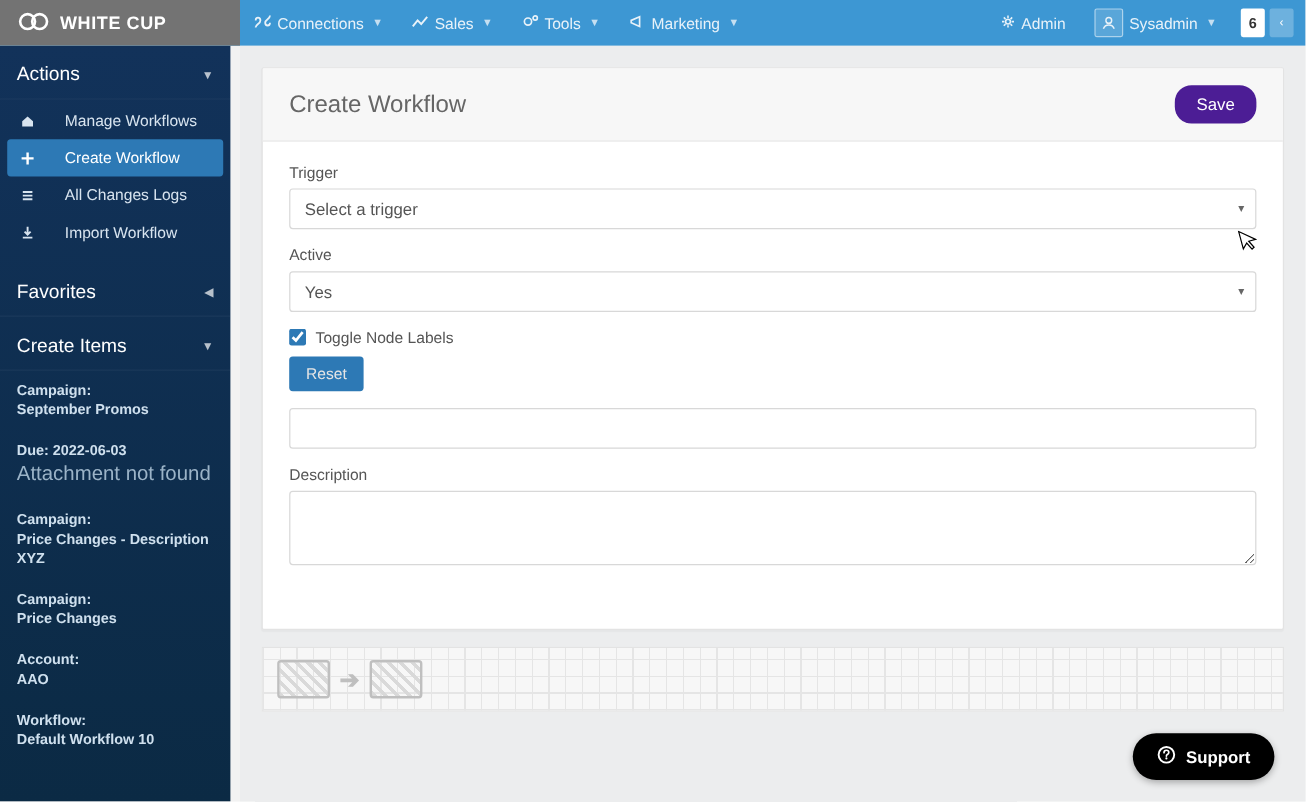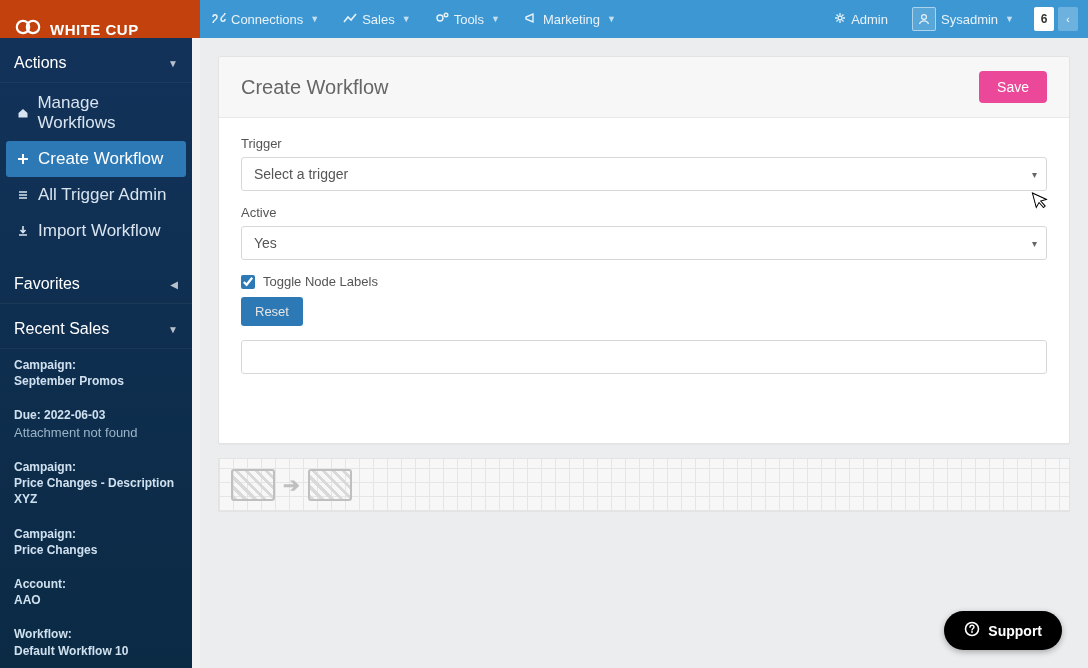--- a/index.html
+++ b/index.html
@@ -21,25 +21,25 @@
     display: flex;
     align-items: center;
     color: #fff;
     font-size: 13px;
     position: relative;
     z-index: 5;
   }
   .logo-wrap {
     width: 200px;
     display: flex;
-    align-items: flex-end;
+    align-items: center;
     padding-left: 14px;
     gap: 8px;
     height: 100%;
-    background: #c2410c;
+    background: #737373;
   }
   .logo-mark {
     display: inline-block;
   }
   .logo-text {
     font-weight: 600;
     font-size: 15px;
     letter-spacing: 0.5px;
   }
   .topnav {
@@ -131,25 +131,25 @@
     font-size: 10px;
     opacity: 0.7;
   }
   .side-nav {
     list-style: none;
     padding: 2px 6px 10px 6px;
   }
   .side-nav-item {
     display: flex;
     align-items: center;
-    gap: 8px;
+    gap: 24px;
     padding: 8px 10px;
     border-radius: 3px;
     cursor: pointer;
-    font-size: 17px;
+    font-size: 13px;
   }
   .side-nav-item.active {
     background: #2d79b5;
     color: #fff;
   }
   .side-nav-item .icon {
     width: 14px;
     display: inline-flex;
     align-items: center;
     justify-content: center;
@@ -170,21 +170,21 @@
     display: block;
   }
   .recent-value {
     color: #cfe0ee;
     font-weight: 600;
     display: block;
   }
   .recent-sub {
     color: #9bb3c7;
     font-weight: 400;
-    font-size: 13px;
+    font-size: 17px;
     display: block;
   }
 
   
   .main {
     position: absolute;
     top: 38px;
     left: 200px;
     right: 0;
     bottom: 0;
@@ -205,30 +205,30 @@
     display: flex;
     align-items: center;
     justify-content: space-between;
   }
   .panel-title {
     font-size: 20px;
     color: #666;
     font-weight: 400;
   }
   .btn-save {
-    background: #ec4899;
+    background: #4c1d95;
     color: #fff;
     border: none;
     padding: 8px 18px;
     font-size: 14px;
-    border-radius: 4px;
+    border-radius: 14px;
     cursor: pointer;
   }
   .panel-body {
-    padding: 18px 22px 55px 22px;
+    padding: 18px 22px 36px 22px;
   }
   .form-group { margin-bottom: 14px; }
   .form-label {
     display: block;
     font-size: 13px;
     color: #555;
     margin-bottom: 6px;
   }
   .form-control {
     width: 100%;
@@ -246,21 +246,21 @@
     position: absolute;
     right: 10px;
     top: 50%;
     transform: translateY(-50%);
     font-size: 10px;
     color: #666;
     pointer-events: none;
   }
   .inline-check {
     display: flex;
-    align-items: center;
+    align-items: flex-start;
     gap: 8px;
     font-size: 13px;
     color: #555;
     margin-bottom: 8px;
   }
   .inline-check input[type="checkbox"] {
     width: 14px; height: 14px;
     accent-color: #2d79b5;
   }
   .btn-reset {
@@ -438,39 +438,39 @@
           </svg>
       </span>
       <span>Create Workflow</span>
     </li>
     <li class="side-nav-item">
       <span class="icon">
         <svg width="12" height="12" viewBox="0 0 12 12">
             <path d="M2 3h8M2 6h8M2 9h8" stroke="currentColor" stroke-width="1.6"></path>
           </svg>
       </span>
-      <span>All Trigger Admin</span>
+      <span>All Changes Logs</span>
     </li>
     <li class="side-nav-item">
       <span class="icon">
         <svg width="12" height="12" viewBox="0 0 12 12">
             <path d="M6 1v6M3.5 5 6 7.5 8.5 5M2 10h8" stroke="currentColor" stroke-width="1.6" fill="none"></path>
           </svg>
       </span>
       <span>Import Workflow</span>
     </li>
   </ul>
 
   <div class="side-section-head">
     <span>Favorites</span>
     <span class="chev">◀</span>
   </div>
 
   <div class="side-section-head">
-    <span>Recent Sales</span>
+    <span>Create Items</span>
     <span class="chev">▼</span>
   </div>
   <div class="recent-list">
     <div class="recent-item">
       <span class="recent-label">Campaign:</span>
       <span class="recent-value">September Promos</span>
     </div>
     <div class="recent-item">
       <span class="recent-label">Due: 2022-06-03</span>
       <span class="recent-sub">Attachment not found</span>
@@ -526,20 +526,24 @@
         <input type="checkbox" checked="" style="">
         <span>Toggle Node Labels</span>
       </label>
 
       <button class="btn-reset">Reset</button>
 
       <div class="form-group">
         <input class="form-control" type="text" value="" style="">
       </div>
 
+      <div class="form-group">
+        <label class="form-label">Description</label>
+        <textarea class="form-control" style=""></textarea>
+      </div>
 
     </div>
   </div>
 
   <div class="canvas-strip">
     <div class="canvas-node"></div>
     <span class="canvas-arrow">➔</span>
     <div class="canvas-node"></div>
   </div>
 </div>

